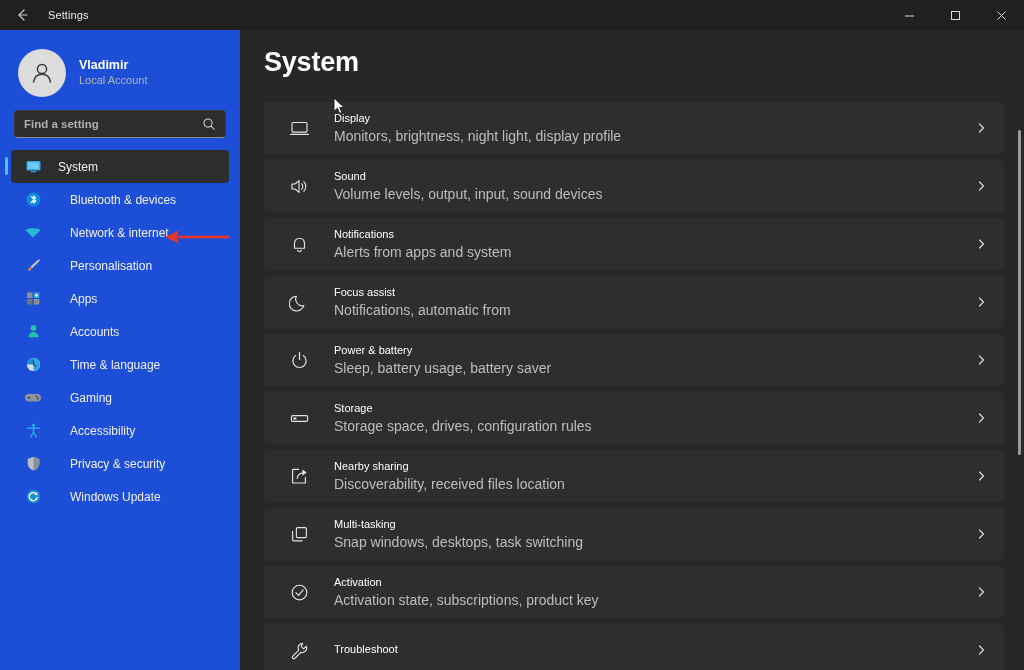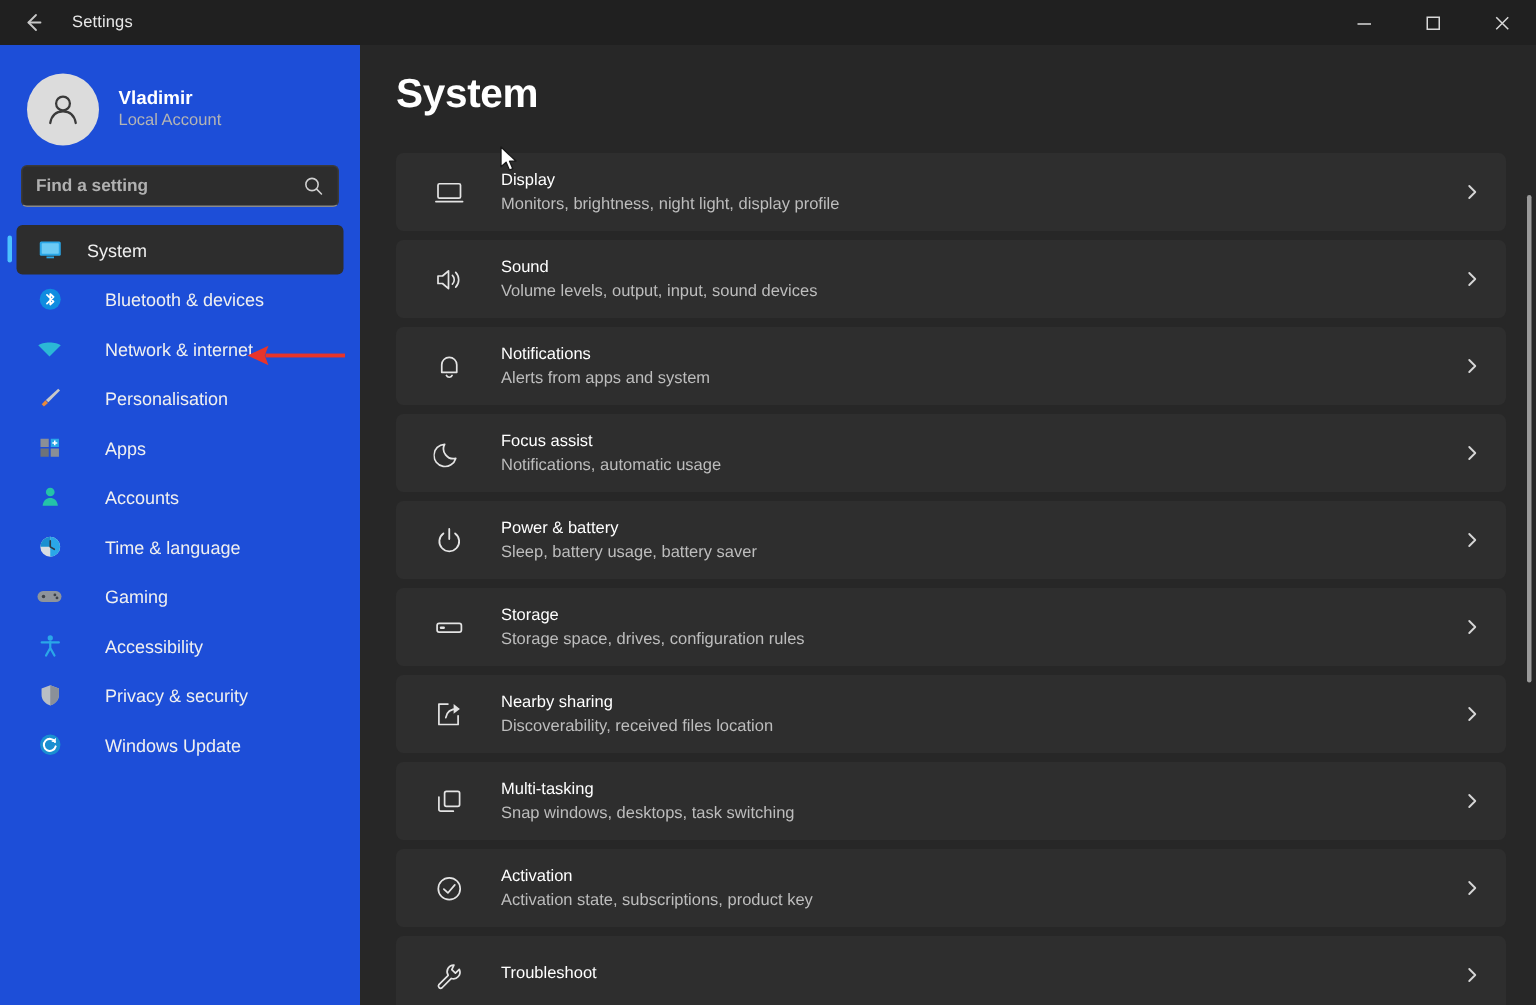--- a/index.html
+++ b/index.html
@@ -133,21 +133,21 @@
     padding-left: 22px;
     position: relative;
   }
   .card-icon {
     width: 26px; flex: 0 0 26px;
     display: flex; align-items: center; justify-content: center;
     color: #e4e4e4;
   }
   .card-text { margin-left: 22px; line-height: 1.3; }
   .card-title { font-size: 11px; color: #ffffff; }
-  .card-sub { font-size: 11px; color: #bdbdbd; margin-top: 2px; }
+  .card-sub { font-size: 14px; color: #bdbdbd; margin-top: 2px; }
   .chevron {
     position: absolute; right: 17px; top: 50%;
     transform: translateY(-50%);
     color: #d6d6d6;
     display: flex;
   }
 
   
   .scrollbar {
     position: absolute; right: 3px; top: 100px;
@@ -416,21 +416,21 @@
       </div>
 
       <div class="card">
         <span class="card-icon">
           <svg width="21" height="21" viewBox="0 0 21 21" fill="none">
             <path d="M14.8 13.6 A6.6 6.6 0 0 1 7.4 4.2 A7.4 7.4 0 1 0 14.8 13.6 Z" stroke="#e4e4e4" stroke-width="1.15" stroke-linejoin="round"></path>
           </svg>
         </span>
         <div class="card-text">
           <div class="card-title">Focus assist</div>
-          <div class="card-sub">Notifications, automatic usage</div>
+          <div class="card-sub">Notifications, automatic from</div>
         </div>
         <span class="chevron">
           <svg width="11" height="11" viewBox="0 0 11 11" fill="none">
             <path d="M3.5 1.5 L7.5 5.5 L3.5 9.5" stroke="#d6d6d6" stroke-width="1.25" stroke-linecap="round" stroke-linejoin="round"></path>
           </svg>
         </span>
       </div>
 
       <div class="card">
         <span class="card-icon">

